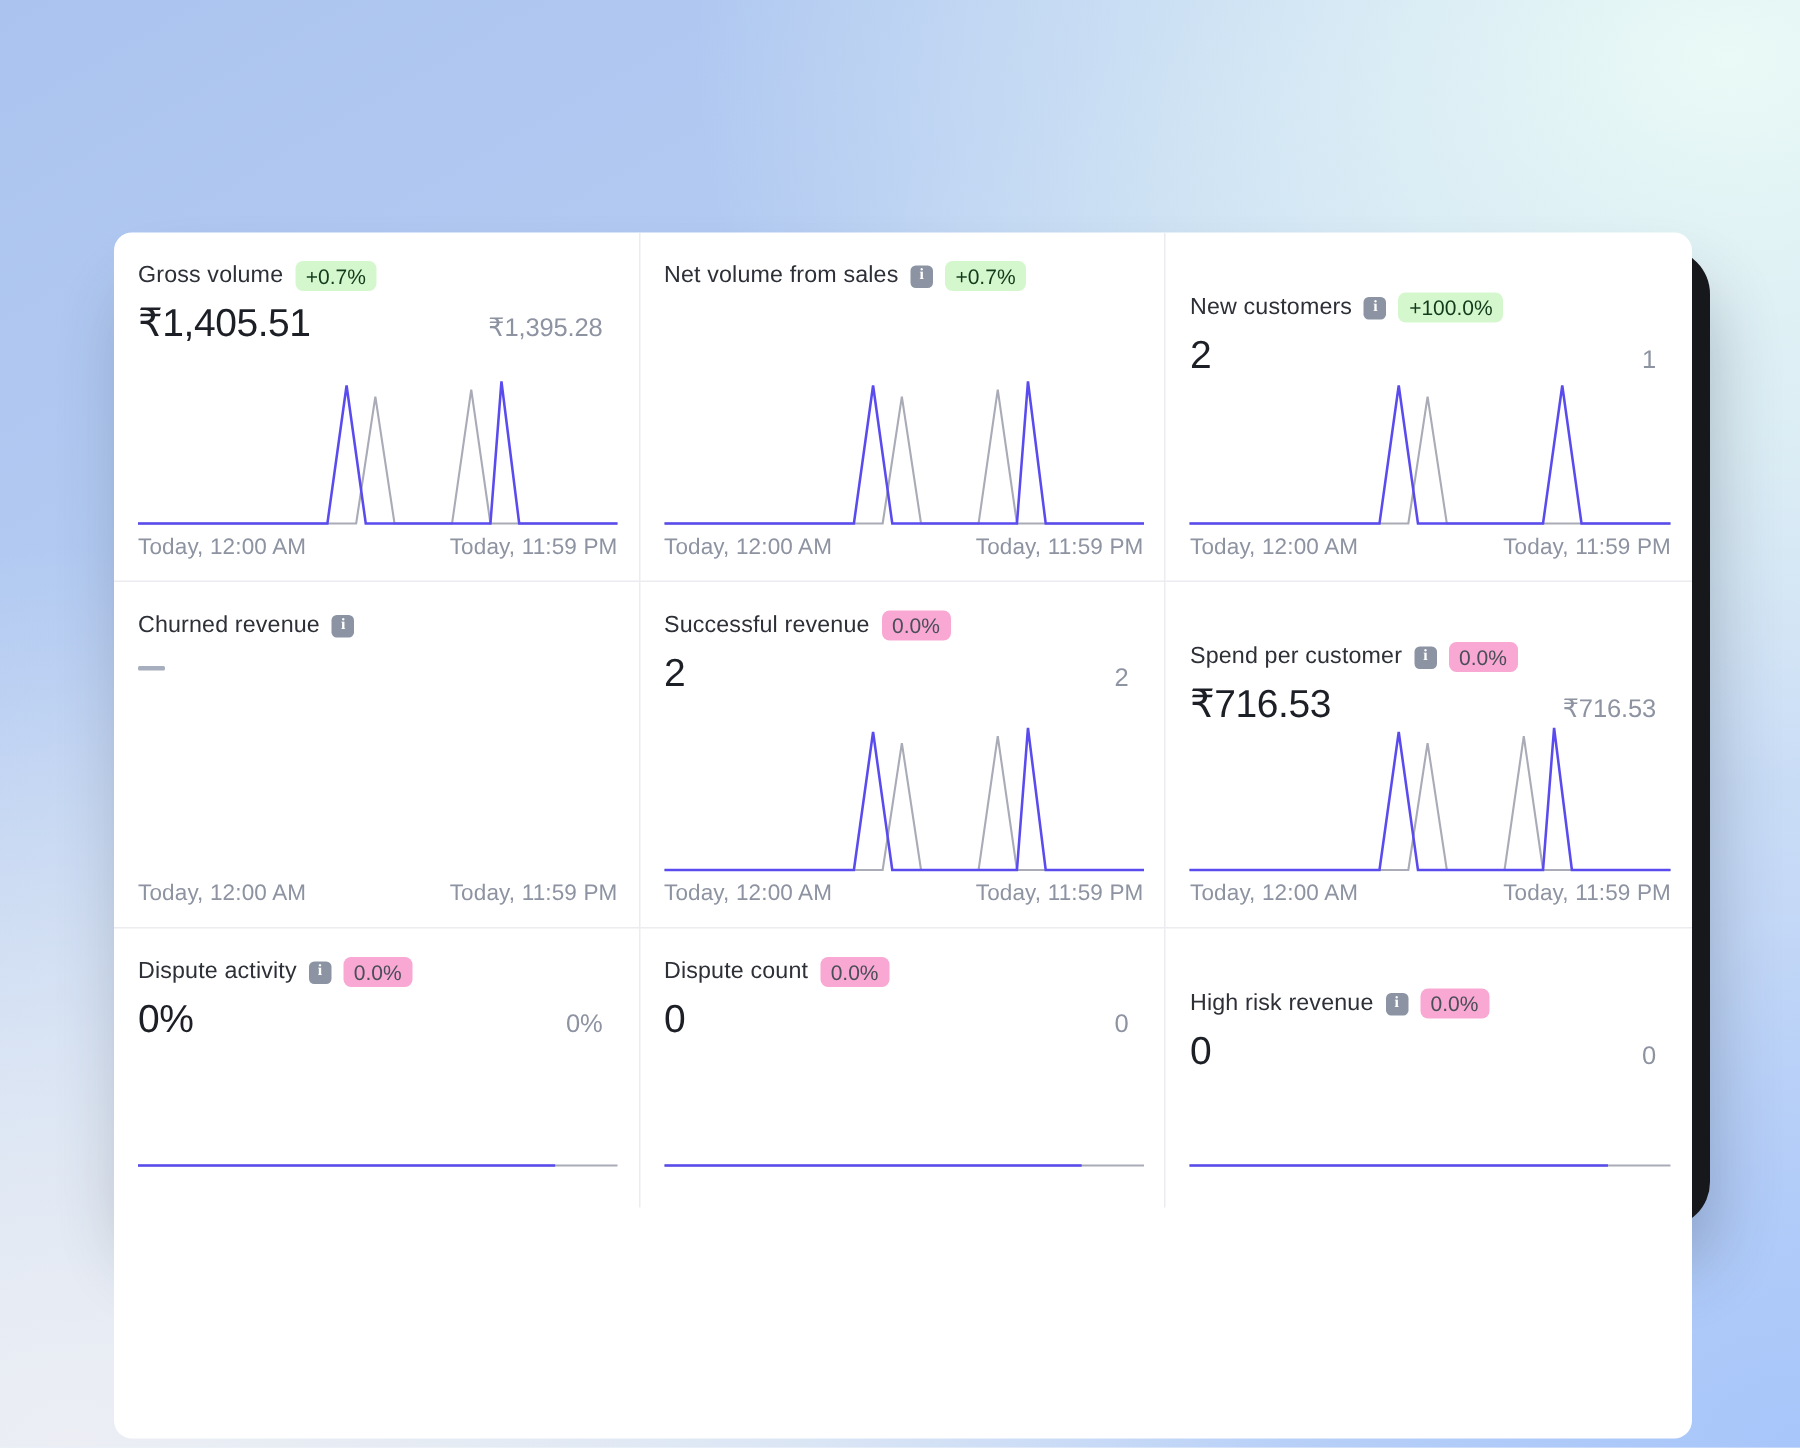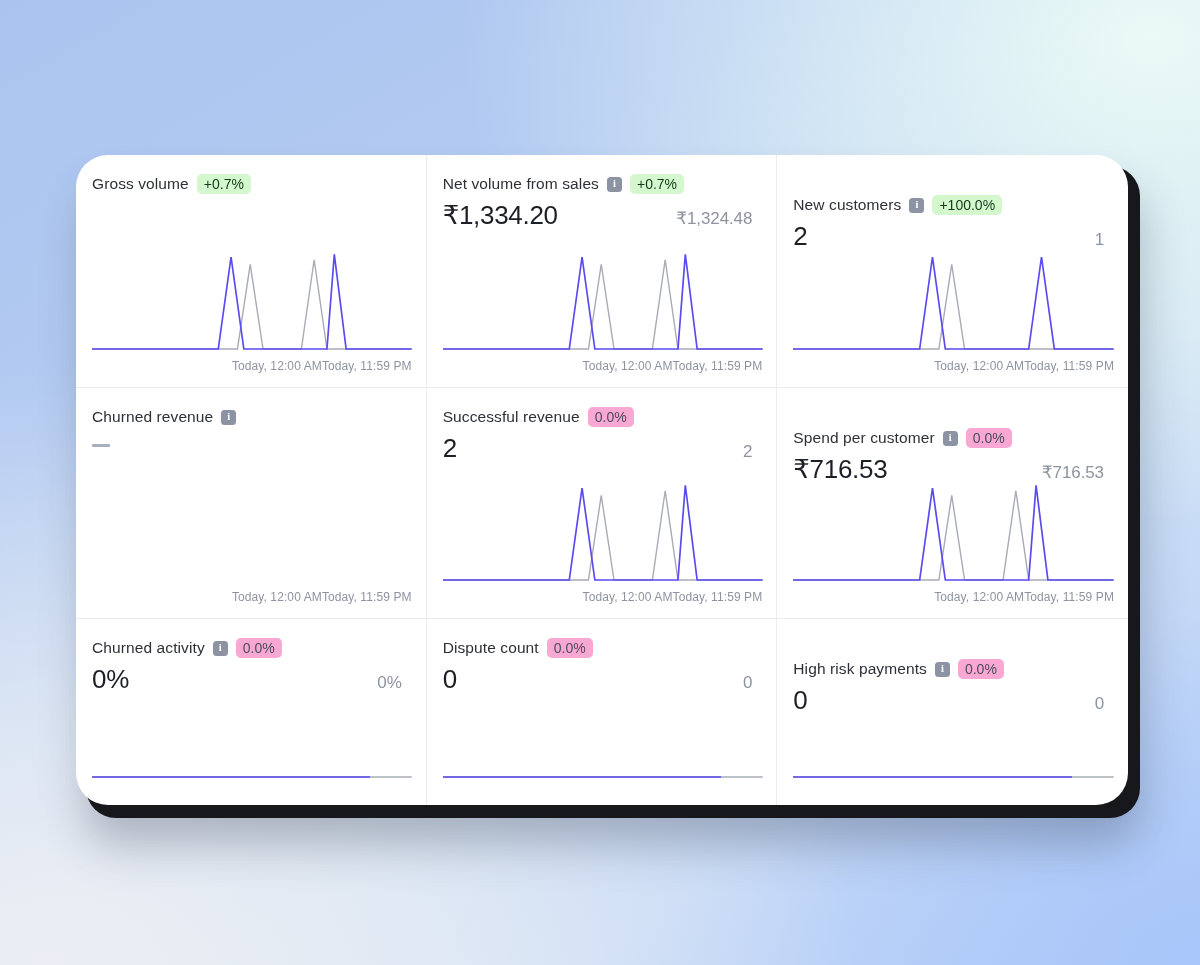--- a/index.html
+++ b/index.html
@@ -36,23 +36,23 @@
     background: #17181c;
     border-radius: 30px;
     box-shadow: 0 26px 46px rgba(40, 50, 70, .30);
   }
 
   .panel {
     position: absolute;
     left: 76px;
     top: 155px;
     width: 1052px;
-    height: 650px;
+    height: 804px;
     background: #ffffff;
-    border-radius: 32px;
+    border-radius: 12px;
     overflow: hidden;
   }
 
   
   .grid {
     position: absolute;
     inset: 0;
     display: grid;
     grid-template-columns: repeat(3, 1fr);
     grid-template-rows: 233px 231px 186px;
@@ -153,60 +153,60 @@
   .spark-wrap.flat { bottom: 28px; height: 20px; }
   .spark-wrap svg { display: block; width: 100%; height: 100%; overflow: visible; }
 
   
   .axis-row {
     position: absolute;
     left: 16px;
     right: 14px;
     bottom: 14px;
     display: flex;
-    justify-content: flex-end;
-    font-size: 12px;
+    justify-content: space-between;
+    font-size: 15px;
     color: #8d93a1;
     letter-spacing: .1px;
   }
 </style>
 </head>
 <body>
 
 <div class="stage">
   <div class="bezel"></div>
 
   <div class="panel">
     <div class="grid" id="grid">
         <div class="card">
           <div class="card-head">
             <span class="card-title">Gross volume</span>
             <span class="badge up">+0.7%</span>
           </div>
+          <div class="value-row">
+            <span class="value-primary">₹1,405.51</span>
+            <span class="value-compare">₹1,395.28</span>
+          </div>
           <div class="spark-wrap">
             <svg viewBox="0 0 300 84" preserveAspectRatio="none">
               <path d="M0.00 84.00 L136.50 84.00 L148.50 6.72 L160.50 84.00 L196.50 84.00 L208.50 2.52 L220.50 84.00 L300.00 84.00" fill="none" stroke="#a9abb6" stroke-width="1.4" vector-effect="non-scaling-stroke" stroke-linejoin="miter"></path>
               <path d="M0.00 84.00 L118.50 84.00 L130.50 0.00 L142.50 84.00 L208.50 84.00 L220.50 84.00 L227.40 -2.52 L238.50 84.00 L250.50 84.00 L300.00 84.00" fill="none" stroke="#5a4bef" stroke-width="1.7" vector-effect="non-scaling-stroke" stroke-linejoin="miter"></path>
             </svg>
           </div>
           <div class="axis-row">
             <span>Today, 12:00 AM</span>
             <span>Today, 11:59 PM</span>
           </div>
         </div>
         <div class="card">
           <div class="card-head">
             <span class="card-title">Net volume from sales</span>
             <span class="info-icon">i</span>
             <span class="badge up">+0.7%</span>
           </div>
-          <div class="value-row">
-            <span class="value-primary">₹1,334.20</span>
-            <span class="value-compare">₹1,324.48</span>
-          </div>
           <div class="spark-wrap">
             <svg viewBox="0 0 300 84" preserveAspectRatio="none">
               <path d="M0.00 84.00 L136.50 84.00 L148.50 6.72 L160.50 84.00 L196.50 84.00 L208.50 2.52 L220.50 84.00 L300.00 84.00" fill="none" stroke="#a9abb6" stroke-width="1.4" vector-effect="non-scaling-stroke" stroke-linejoin="miter"></path>
               <path d="M0.00 84.00 L118.50 84.00 L130.50 0.00 L142.50 84.00 L208.50 84.00 L220.50 84.00 L227.40 -2.52 L238.50 84.00 L250.50 84.00 L300.00 84.00" fill="none" stroke="#5a4bef" stroke-width="1.7" vector-effect="non-scaling-stroke" stroke-linejoin="miter"></path>
             </svg>
           </div>
           <div class="axis-row">
             <span>Today, 12:00 AM</span>
             <span>Today, 11:59 PM</span>
           </div>
@@ -275,21 +275,21 @@
               <path d="M0.00 84.00 L118.50 84.00 L130.50 0.00 L142.50 84.00 L208.50 84.00 L220.50 84.00 L227.40 -2.52 L238.50 84.00 L250.50 84.00 L300.00 84.00" fill="none" stroke="#5a4bef" stroke-width="1.7" vector-effect="non-scaling-stroke" stroke-linejoin="miter"></path>
             </svg>
           </div>
           <div class="axis-row">
             <span>Today, 12:00 AM</span>
             <span>Today, 11:59 PM</span>
           </div>
         </div>
         <div class="card">
           <div class="card-head">
-            <span class="card-title">Churned activity</span>
+            <span class="card-title">Dispute activity</span>
             <span class="info-icon">i</span>
             <span class="badge neutral">0.0%</span>
           </div>
           <div class="value-row">
             <span class="value-primary">0%</span>
             <span class="value-compare">0%</span>
           </div>
           <div class="spark-wrap flat">
             <svg viewBox="0 0 300 6" preserveAspectRatio="none">
               <path d="M0.00 6.00 L300.00 6.00" fill="none" stroke="#a9abb6" stroke-width="1.4" vector-effect="non-scaling-stroke" stroke-linejoin="miter"></path>
@@ -308,21 +308,21 @@
           </div>
           <div class="spark-wrap flat">
             <svg viewBox="0 0 300 6" preserveAspectRatio="none">
               <path d="M0.00 6.00 L300.00 6.00" fill="none" stroke="#a9abb6" stroke-width="1.4" vector-effect="non-scaling-stroke" stroke-linejoin="miter"></path>
               <path d="M0.00 6.00 L261.00 6.00" fill="none" stroke="#5a4bef" stroke-width="1.7" vector-effect="non-scaling-stroke" stroke-linejoin="miter"></path>
             </svg>
           </div>
         </div>
         <div class="card">
           <div class="card-head">
-            <span class="card-title">High risk payments</span>
+            <span class="card-title">High risk revenue</span>
             <span class="info-icon">i</span>
             <span class="badge neutral">0.0%</span>
           </div>
           <div class="value-row">
             <span class="value-primary">0</span>
             <span class="value-compare">0</span>
           </div>
           <div class="spark-wrap flat">
             <svg viewBox="0 0 300 6" preserveAspectRatio="none">
               <path d="M0.00 6.00 L300.00 6.00" fill="none" stroke="#a9abb6" stroke-width="1.4" vector-effect="non-scaling-stroke" stroke-linejoin="miter"></path>

